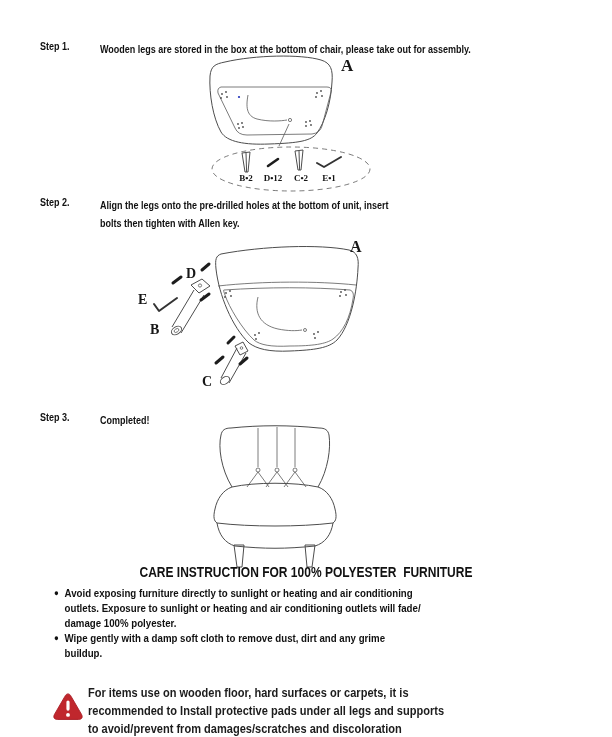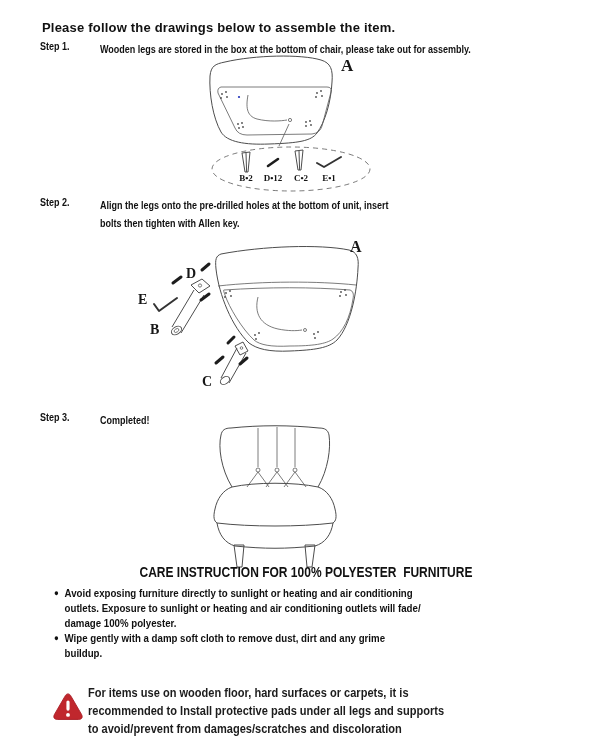--- a/index.html
+++ b/index.html
@@ -41,21 +41,20 @@
   .bolt{stroke:#1d1d1d;stroke-width:3;stroke-linecap:round;fill:none;}
   .bolt-s{stroke:#1d1d1d;stroke-width:2.6;stroke-linecap:round;fill:none;}
   .allen{stroke:#333;stroke-width:2;stroke-linecap:round;stroke-linejoin:round;fill:none;}
   .serif-label{font-family:"Liberation Serif",serif;font-weight:bold;fill:#161616;}
 </style>
 </head>
 <body>
 
 <div class="page">
 
-  <div class="abs page-title nowrap">Please follow the drawings below to assemble the item.</div>
 
   <div class="abs step-label nowrap" style="left:40px;top:41px;">Step 1.</div>
   <div class="abs step-text nowrap" style="left:100px;top:41px;">Wooden legs are stored in the box at the bottom of chair, please take out for assembly.</div>
 
   <svg class="abs" style="left:205px;top:54px;" width="170" height="142" viewBox="0 0 170 142">
     <path class="draw" d="M 20 8 C 50 1 96 0 116 6 C 126 9 128 16 127 28 C 126 48 120 68 112 79 C 106 87 94 89 64 90 C 40 91 22 88 16 78 C 8 64 4 40 5 22 C 6 12 10 10 20 8 Z"></path>
     <path class="draw-thin" d="M 16 33 L 122 33 Q 127 33 126 38 L 117 72 Q 115 79 107 80 L 42 81 Q 33 81 30 74 L 13 39 Q 12 34 16 33 Z"></path>
     <g>
       <circle class="dot" cx="17" cy="40" r=".9"></circle>
         <circle class="dot" cx="21" cy="38" r=".9"></circle>

